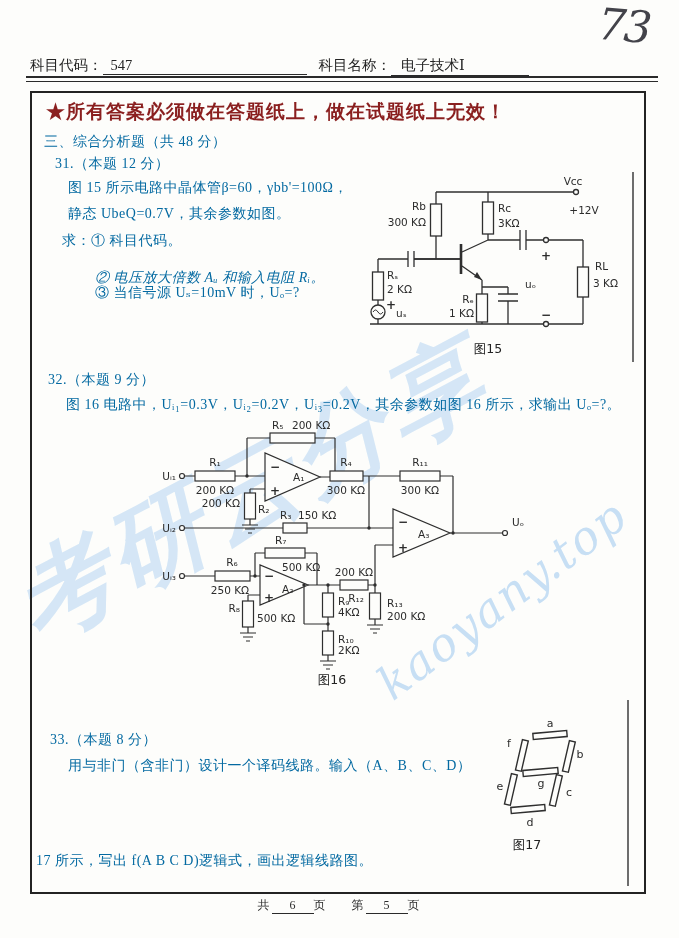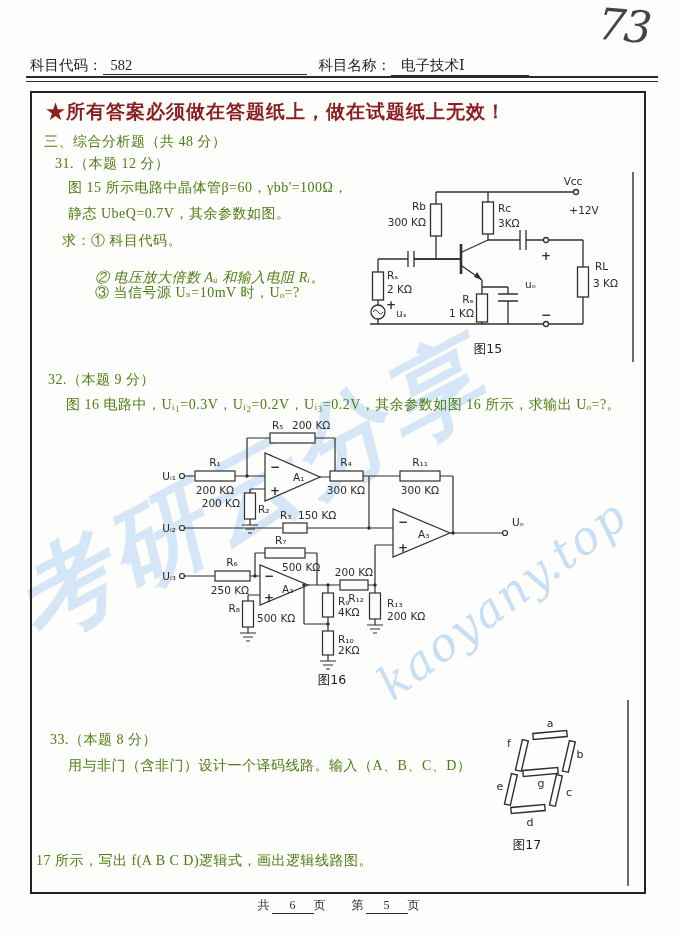--- a/index.html
+++ b/index.html
@@ -4,21 +4,21 @@
 <style>
   html,body{margin:0;padding:0;background:#e8e8e6;}
   .page{
     position:relative;width:679px;height:938px;margin:0 auto;
     background:#fdfdfb;overflow:hidden;
     font-family:"Liberation Serif","DejaVu Serif",serif;
     color:#2e2e2e;
   }
   .abs{position:absolute;}
   .t{position:absolute;white-space:nowrap;line-height:1.25;}
-  .body-txt{font-size:14px;color:#4d7c0f;letter-spacing:0.5px;}
+  .body-txt{font-size:14px;color:#0369a1;letter-spacing:0.5px;}
   .notice{font-size:19px;font-weight:bold;color:#8a1f1f;letter-spacing:1px;}
   .rule{position:absolute;left:26px;width:632px;height:0;border-top:2px solid #2a2a2a;}
   .main-box{
     position:absolute;left:30px;top:91px;width:616px;height:803px;
     border:2px solid #232323;box-sizing:border-box;background:transparent;
   }
   .uline{display:inline-block;border-bottom:1.6px solid #2a2a2a;}
   .header-row{position:absolute;left:30px;top:56px;font-size:14.5px;color:#242424;}
   .hand{
     position:absolute;left:598px;top:0px;font-size:44px;color:#43434a;
@@ -48,21 +48,21 @@
 <div class="page">
 
   <div class="wm wm-cn">考研云分享</div>
   <div class="wm wm-en">kaoyany.top</div>
 
   <div class="content">
 
     <div class="hand">73</div>
 
     <div class="header-row">
-      <span>科目代码：</span><span class="uline" style="width:196px;padding-left:8px;">582</span><span style="display:inline-block;width:12px;"></span><span>科目名称：</span><span class="uline" style="width:128px;padding-left:10px;">电子技术Ⅰ</span>
+      <span>科目代码：</span><span class="uline" style="width:196px;padding-left:8px;">547</span><span style="display:inline-block;width:12px;"></span><span>科目名称：</span><span class="uline" style="width:128px;padding-left:10px;">电子技术Ⅰ</span>
     </div>
     <div class="rule" style="top:76px;"></div>
     <div class="rule" style="top:81px;border-top-width:1.5px;"></div>
 
     <div class="main-box"></div>
 
     <div class="artifact" style="left:632px;top:172px;height:190px;"></div>
     <div class="artifact" style="left:627px;top:700px;height:186px;"></div>
 
     <div class="t notice" style="left:46px;top:100px;">★所有答案必须做在答题纸上，做在试题纸上无效！</div>

